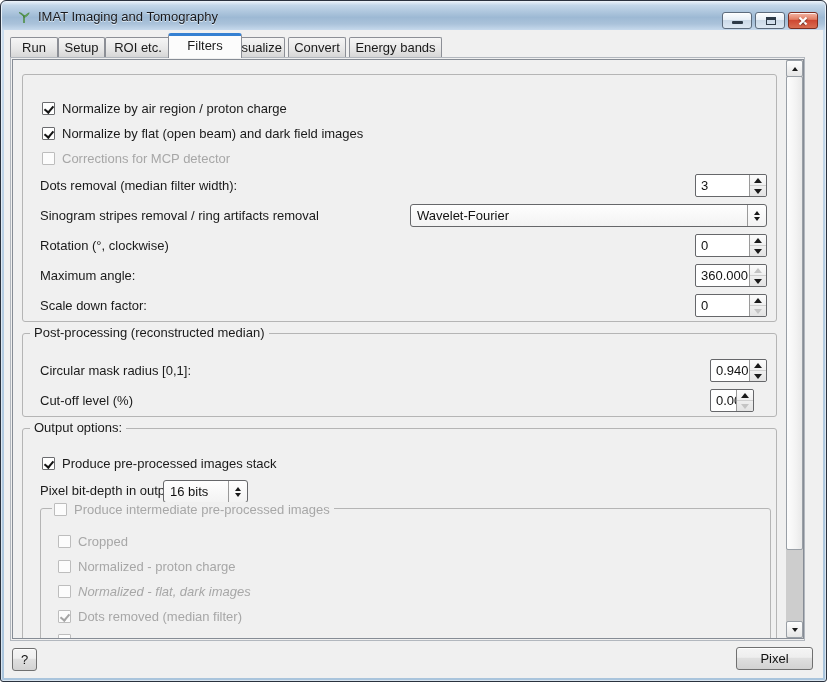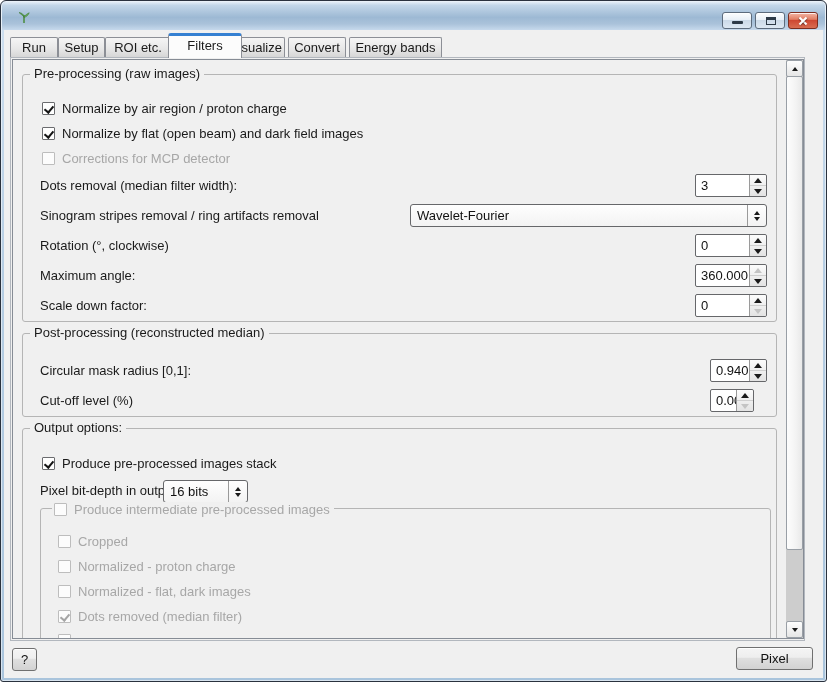--- a/index.html
+++ b/index.html
@@ -99,20 +99,21 @@
 
 <div class="root">
   <div class="frame"></div>
 
   <div class="titlebar">
     <svg class="app-icon" viewBox="0 0 16 16">
       <path d="M8 14 L8 6" stroke="#4e8f45" stroke-width="1.6" fill="none"></path>
       <path d="M8 8 C6.5 6 5 5.5 3 3.5 C6 4 7.2 5.2 8 7 Z" fill="#57a04b" stroke="#3e7a38" stroke-width="0.6"></path>
       <path d="M8 8 C9.5 5.8 11 5 13.2 3.8 C12.2 6.6 10 7.8 8 8.6 Z" fill="#6ab05c" stroke="#3e7a38" stroke-width="0.6"></path>
     </svg>
+    <div class="win-title">IMAT Imaging and Tomography</div>
   </div>
   <div class="tb-btn light" style="left:722px;">
     <span class="glyph-min"></span>
   </div>
   <div class="tb-btn light" style="left:755px;">
     <span class="glyph-max"></span>
   </div>
   <div class="tb-btn red" style="left:788px;">
     <span class="glyph-x"></span>
   </div>
@@ -126,21 +127,20 @@
   <div class="tab" style="left:227px;width:58px;">Visualize</div>
   <div class="tab" style="left:288px;width:58px;">Convert</div>
   <div class="tab" style="left:349px;width:93px;">Energy bands</div>
 
   <div class="pane"></div>
   <div class="scrollarea"></div>
 
   <div class="viewport">
 
     <div class="group" style="left:9px;top:14px;width:755px;height:248px;"></div>
-    <div class="gtitle" style="left:17px;top:7px;">Pre-processing (raw images)</div>
 
     <div class="cbrow" style="left:29px;top:41px;">
       <span class="cb checked"></span>
       <span class="cb-label">Normalize by air region / proton charge</span>
     </div>
     <div class="cbrow" style="left:29px;top:66px;">
       <span class="cb checked"></span>
       <span class="cb-label">Normalize by flat (open beam) and dark field images</span>
     </div>
     <div class="cbrow dim" style="left:29px;top:91px;">
@@ -262,21 +262,21 @@
     </div>
 
     <div class="cbrow dim" style="left:45px;top:474px;">
       <span class="cb"></span>
       <span class="cb-label">Cropped</span>
     </div>
     <div class="cbrow dim" style="left:45px;top:499px;">
       <span class="cb"></span>
       <span class="cb-label">Normalized - proton charge</span>
     </div>
-    <div class="cbrow dim" style="left:45px;top:524px;">
+    <div class="cbrow dim" style="left:45px;top:524px;font-style:italic;">
       <span class="cb"></span>
       <span class="cb-label">Normalized - flat, dark images</span>
     </div>
     <div class="cbrow dim" style="left:45px;top:549px;">
       <span class="cb checked"></span>
       <span class="cb-label">Dots removed (median filter)</span>
     </div>
 
     <div class="cbrow dim" style="left:45px;top:573px;">
       <span class="cb"></span>

